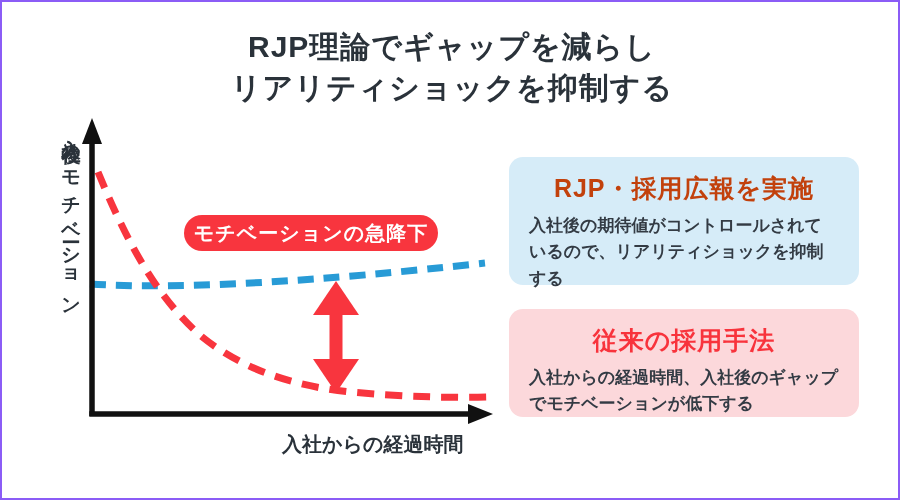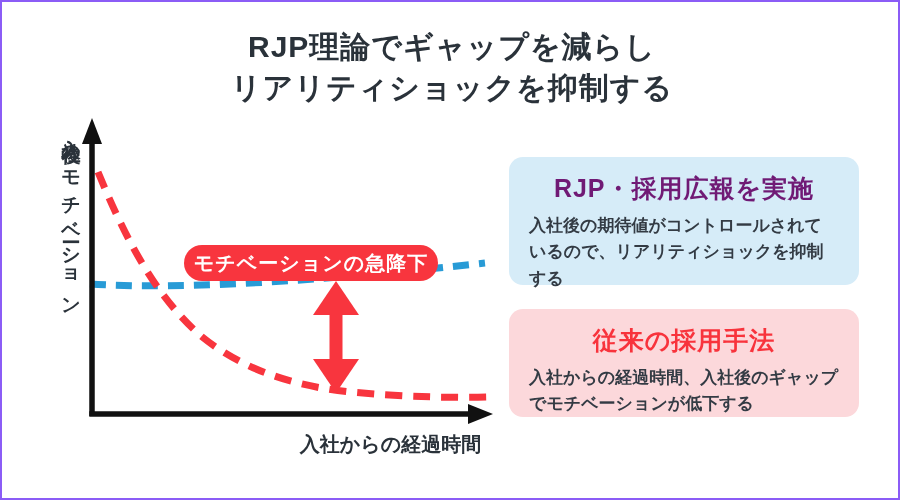--- a/index.html
+++ b/index.html
@@ -46,21 +46,21 @@
     letter-spacing: 3px;
     color: #2a323a;
     white-space: nowrap;
   }
 
   .x-label {
     position: absolute;
     left: 280px;
     top: 429px;
     width: 217px;
-    text-align: center;
+    text-align: left;
     font-size: 20px;
     font-weight: 800;
     color: #2a323a;
     white-space: nowrap;
   }
 
   .badge {
     position: absolute;
     left: 182px;
     top: 213px;
@@ -69,42 +69,41 @@
     background: #f8353e;
     border-radius: 19px;
     display: flex;
     align-items: center;
     justify-content: center;
     color: #ffffff;
     font-size: 20px;
     font-weight: 800;
     letter-spacing: 1px;
     white-space: nowrap;
-    margin-top: 30px;
   }
 
   .box {
     position: absolute;
     left: 507px;
     width: 350px;
     box-sizing: border-box;
     border-radius: 14px;
   }
   .box-blue { top: 155px; height: 128px; background: #d6ecf8; }
   .box-pink { top: 307px; height: 108px; background: #fcd8db; }
 
   .box-title {
     margin-top: 15px;
     text-align: center;
     font-size: 25px;
     font-weight: 800;
     letter-spacing: 1px;
     white-space: nowrap;
   }
-  .box-title.blue { color: #701a75; }
+  .box-title.blue { color: #c2410c; }
   .box-title.red  { color: #f8333c; }
 
   .box-body {
     margin: 8px 20px 0 20px;
     font-size: 17px;
     font-weight: 700;
     line-height: 1.55;
     color: #333b44;
     text-align: left;
   }

